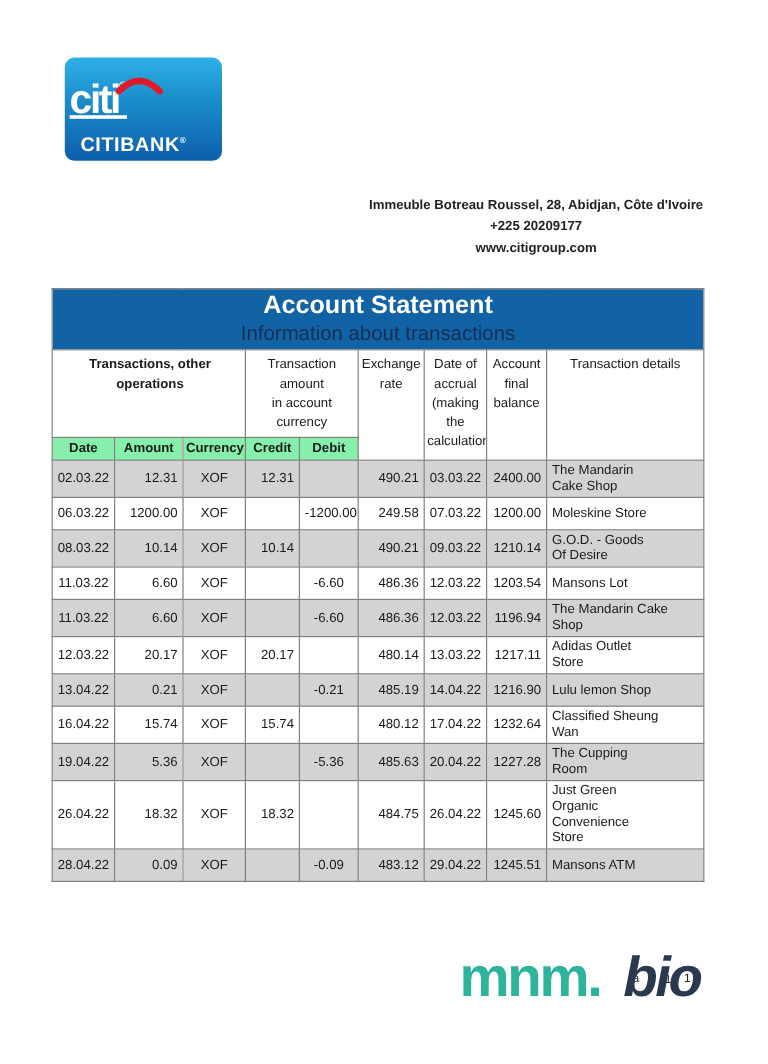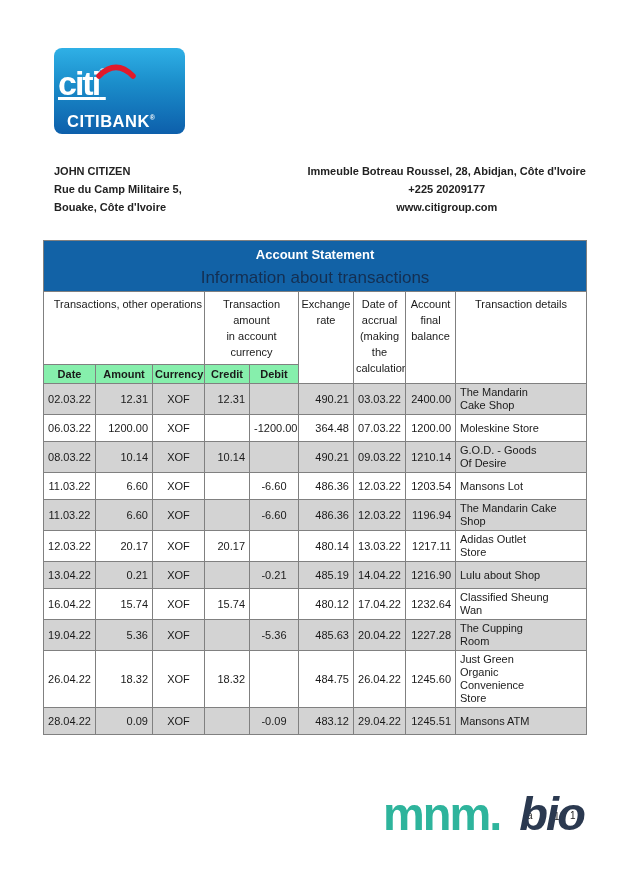--- a/index.html
+++ b/index.html
@@ -83,43 +83,43 @@
   }
   .title-band {
     background: #1262a6;
     height: 50px;
     text-align: center;
     vertical-align: middle;
     padding: 2px 0;
   }
   .title-band .t1 {
     color: #ffffff;
-    font-size: 13px;
+    font-size: 21px;
     font-weight: bold;
     line-height: 23px;
   }
   .title-band .t2 {
     color: #142f52;
     font-size: 17px;
     font-weight: normal;
     line-height: 23px;
   }
   .group-row th {
     background: #ffffff;
     vertical-align: top;
     font-weight: normal;
     text-align: center;
     white-space: pre-line;
     padding: 4px 2px;
     height: 68px;
     line-height: 16px;
   }
   .group-row th.g-trans {
-    text-align: right;
-    font-weight: normal;
+    text-align: center;
+    font-weight: bold;
     padding-left: 4px;
     white-space: normal;
     margin-left: 29px;
   }
   .sub-row th {
     background: #86efac;
     font-weight: bold;
     text-align: center;
     height: 19px;
     padding: 2px;
@@ -175,25 +175,20 @@
 <div class="page">
 
   <div class="citi-logo">
     <div class="citi-word"><span>citi</span><sup>®</sup></div>
     <svg class="citi-arc" width="40" height="16" viewBox="0 0 40 16">
       <path d="M 3 13 Q 20 -4 37 13" stroke="#e01a2b" stroke-width="5.5" fill="none" stroke-linecap="round"></path>
     </svg>
     <div class="citibank-word"><span>CITIBANK</span><sup>®</sup></div>
   </div>
 
-  <div class="customer-block">
-    <div>JOHN CITIZEN</div>
-    <div>Rue du Camp Militaire 5,</div>
-    <div>Bouake, Côte d'Ivoire</div>
-  </div>
 
   <div class="bank-block">
     <div>Immeuble Botreau Roussel, 28, Abidjan, Côte d'Ivoire</div>
     <div>+225 20209177</div>
     <div>www.citigroup.com</div>
   </div>
 
   <table class="stmt-table">
     <colgroup>
       <col style="width:52px">
@@ -251,21 +246,21 @@
           <td class="c-balance">2400.00</td>
           <td class="c-details">The Mandarin
 Cake Shop</td>
         </tr>
         <tr class="row-white">
           <td class="c-date">06.03.22</td>
           <td class="c-amount">1200.00</td>
           <td class="c-currency">XOF</td>
           <td class="c-credit"></td>
           <td class="c-debit">-1200.00</td>
-          <td class="c-rate">364.48</td>
+          <td class="c-rate">249.58</td>
           <td class="c-accrual">07.03.22</td>
           <td class="c-balance">1200.00</td>
           <td class="c-details">Moleskine Store</td>
         </tr>
         <tr class="row-gray">
           <td class="c-date">08.03.22</td>
           <td class="c-amount">10.14</td>
           <td class="c-currency">XOF</td>
           <td class="c-credit">10.14</td>
           <td class="c-debit"></td>
@@ -312,21 +307,21 @@
         </tr>
         <tr class="row-gray">
           <td class="c-date">13.04.22</td>
           <td class="c-amount">0.21</td>
           <td class="c-currency">XOF</td>
           <td class="c-credit"></td>
           <td class="c-debit">-0.21</td>
           <td class="c-rate">485.19</td>
           <td class="c-accrual">14.04.22</td>
           <td class="c-balance">1216.90</td>
-          <td class="c-details">Lulu about Shop</td>
+          <td class="c-details">Lulu lemon Shop</td>
         </tr>
         <tr class="row-white">
           <td class="c-date">16.04.22</td>
           <td class="c-amount">15.74</td>
           <td class="c-currency">XOF</td>
           <td class="c-credit">15.74</td>
           <td class="c-debit"></td>
           <td class="c-rate">480.12</td>
           <td class="c-accrual">17.04.22</td>
           <td class="c-balance">1232.64</td>

